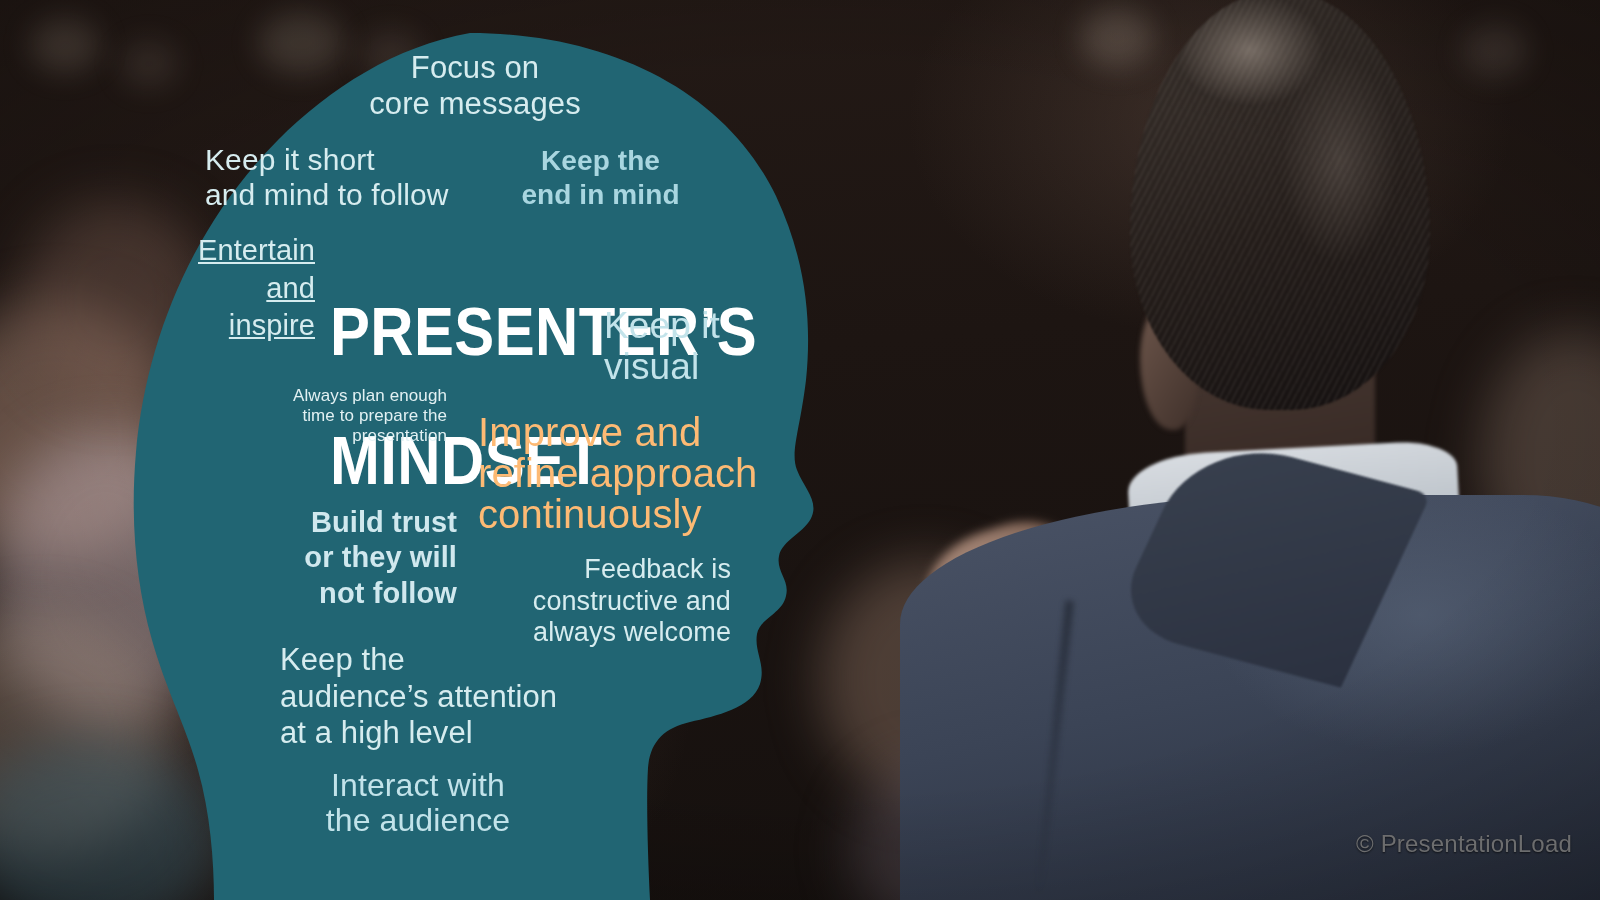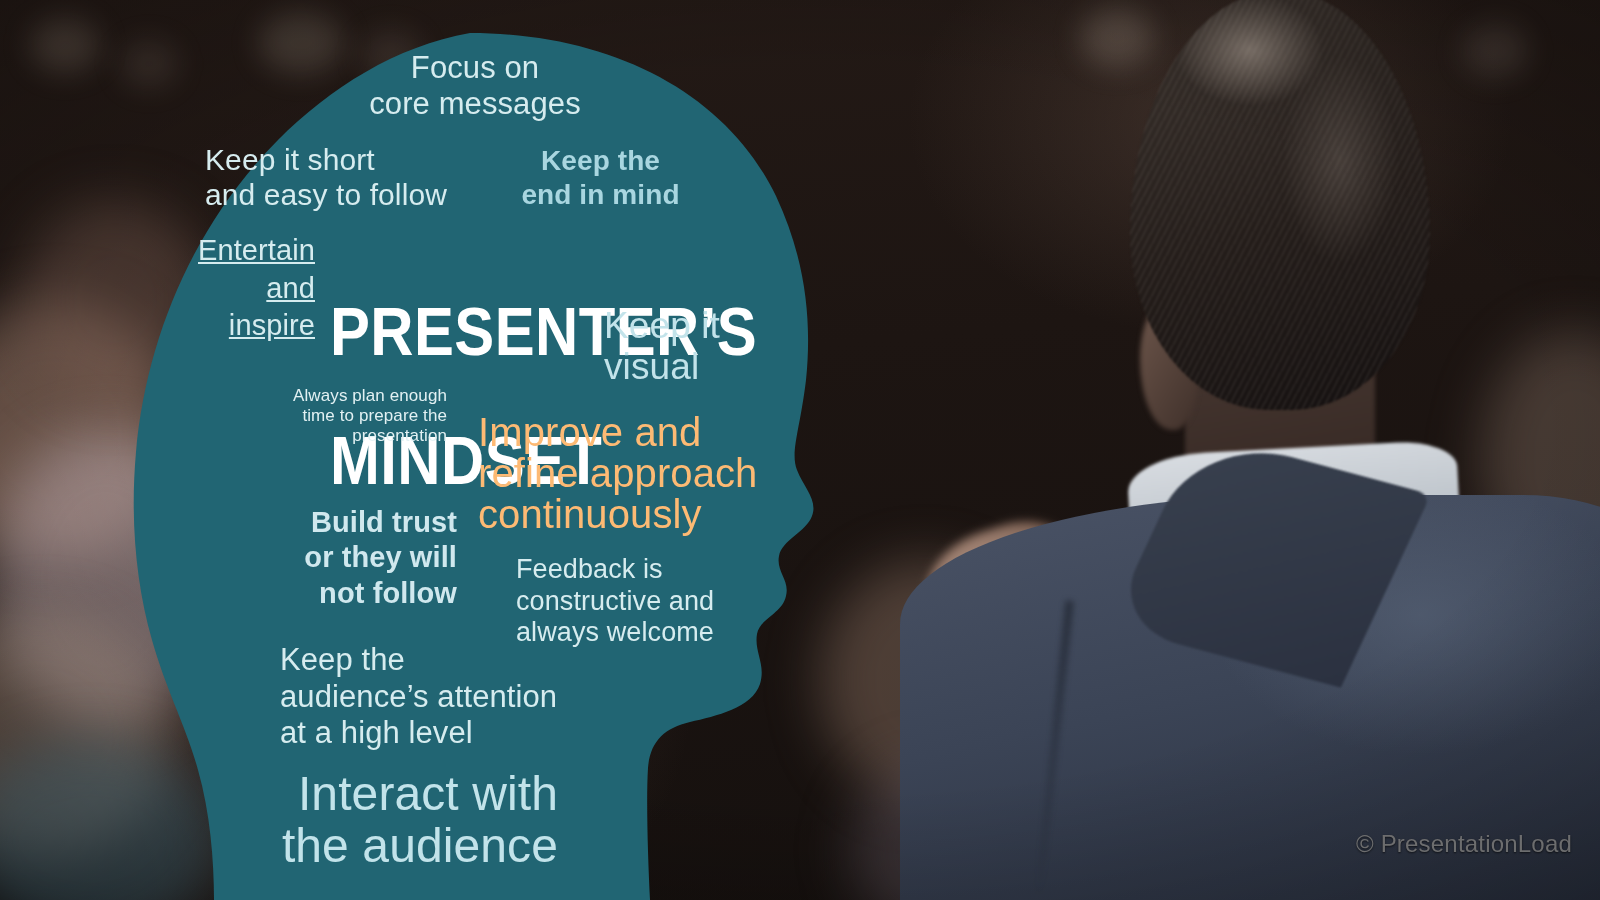--- a/index.html
+++ b/index.html
@@ -184,23 +184,23 @@
   .w-short       { left:205px; top:142px; width:290px; text-align:left;   font-size:30px; line-height:1.17; color:#d6ecef; font-weight:400; }
   .w-endinmind   { left:498px; top:144px; width:205px; text-align:center; font-size:28px; line-height:1.22; color:#a9d6e0; font-weight:700; }
   .w-entertain   { left:160px; top:232px; width:155px; text-align:right;  font-size:29px; line-height:1.30; color:#d6ecef; font-weight:400;text-decoration:underline; }
   .w-title       { left:330px; top:234px; width:320px; text-align:left;   font-size:68px; line-height:0.95; color:#ffffff; font-weight:700;
                    font-family:"Liberation Sans Narrow","Liberation Sans",sans-serif;
                    transform: scaleX(0.88); transform-origin: left top; letter-spacing:0.5px; }
   .w-visual      { left:578px; top:306px; width:180px; text-align:left;   font-size:37px; line-height:1.10; color:#c2e3ea; font-weight:400;margin-left:26px; }
   .w-plan        { left:185px; top:386px; width:262px; text-align:right;  font-size:17px; line-height:1.18; color:#e2f1f3; font-weight:400; }
   .w-improve     { left:478px; top:412px; width:300px; text-align:left;   font-size:40px; line-height:1.02; color:#fdba74; font-weight:400; }
   .w-trust       { left:282px; top:505px; width:175px; text-align:right;   font-size:29px; line-height:1.22; color:#d0e8ee; font-weight:700; }
-  .w-feedback    { left:516px; top:554px; width:215px; text-align:left; font-size:27px; line-height:1.17; color:#d6ecef; font-weight:400; }
+  .w-feedback    { left:516px; top:554px; width:215px; text-align:right; font-size:27px; line-height:1.17; color:#d6ecef; font-weight:400; }
   .w-attention   { left:280px; top:642px; width:290px; text-align:left;   font-size:31px; line-height:1.18; color:#d6ecef; font-weight:400; }
-  .w-interact    { left:278px; top:768px; width:280px; text-align:right;   font-size:48px; line-height:1.08; color:#c2e3ea; font-weight:400; }
+  .w-interact    { left:278px; top:768px; width:280px; text-align:center;   font-size:32px; line-height:1.08; color:#c2e3ea; font-weight:400; }
 
   .watermark {
     position: absolute;
     right: 28px;
     bottom: 42px;
     font-size: 24px;
     color: #737373;
     opacity: .92;
     letter-spacing: .2px;
     text-shadow: 0 1px 2px rgba(0,0,0,.7);
@@ -266,21 +266,21 @@
              C 136 584, 130 520, 136 452
              C 146 336, 196 222, 278 140
              C 330 88, 396 46, 470 33 Z"></path>
   </svg>
 
   <div class="word-layer">
 
     <div class="w w-focus">Focus on
 core messages</div>
     <div class="w w-short">Keep it short
-and easy to follow</div>
+and mind to follow</div>
     <div class="w w-endinmind">Keep the
 end in mind</div>
     <div class="w w-entertain">Entertain
 and
 inspire</div>
 
     <div class="w w-title">
       <div>PRESENTER’S</div>
       <div>MINDSET</div>
     </div>

